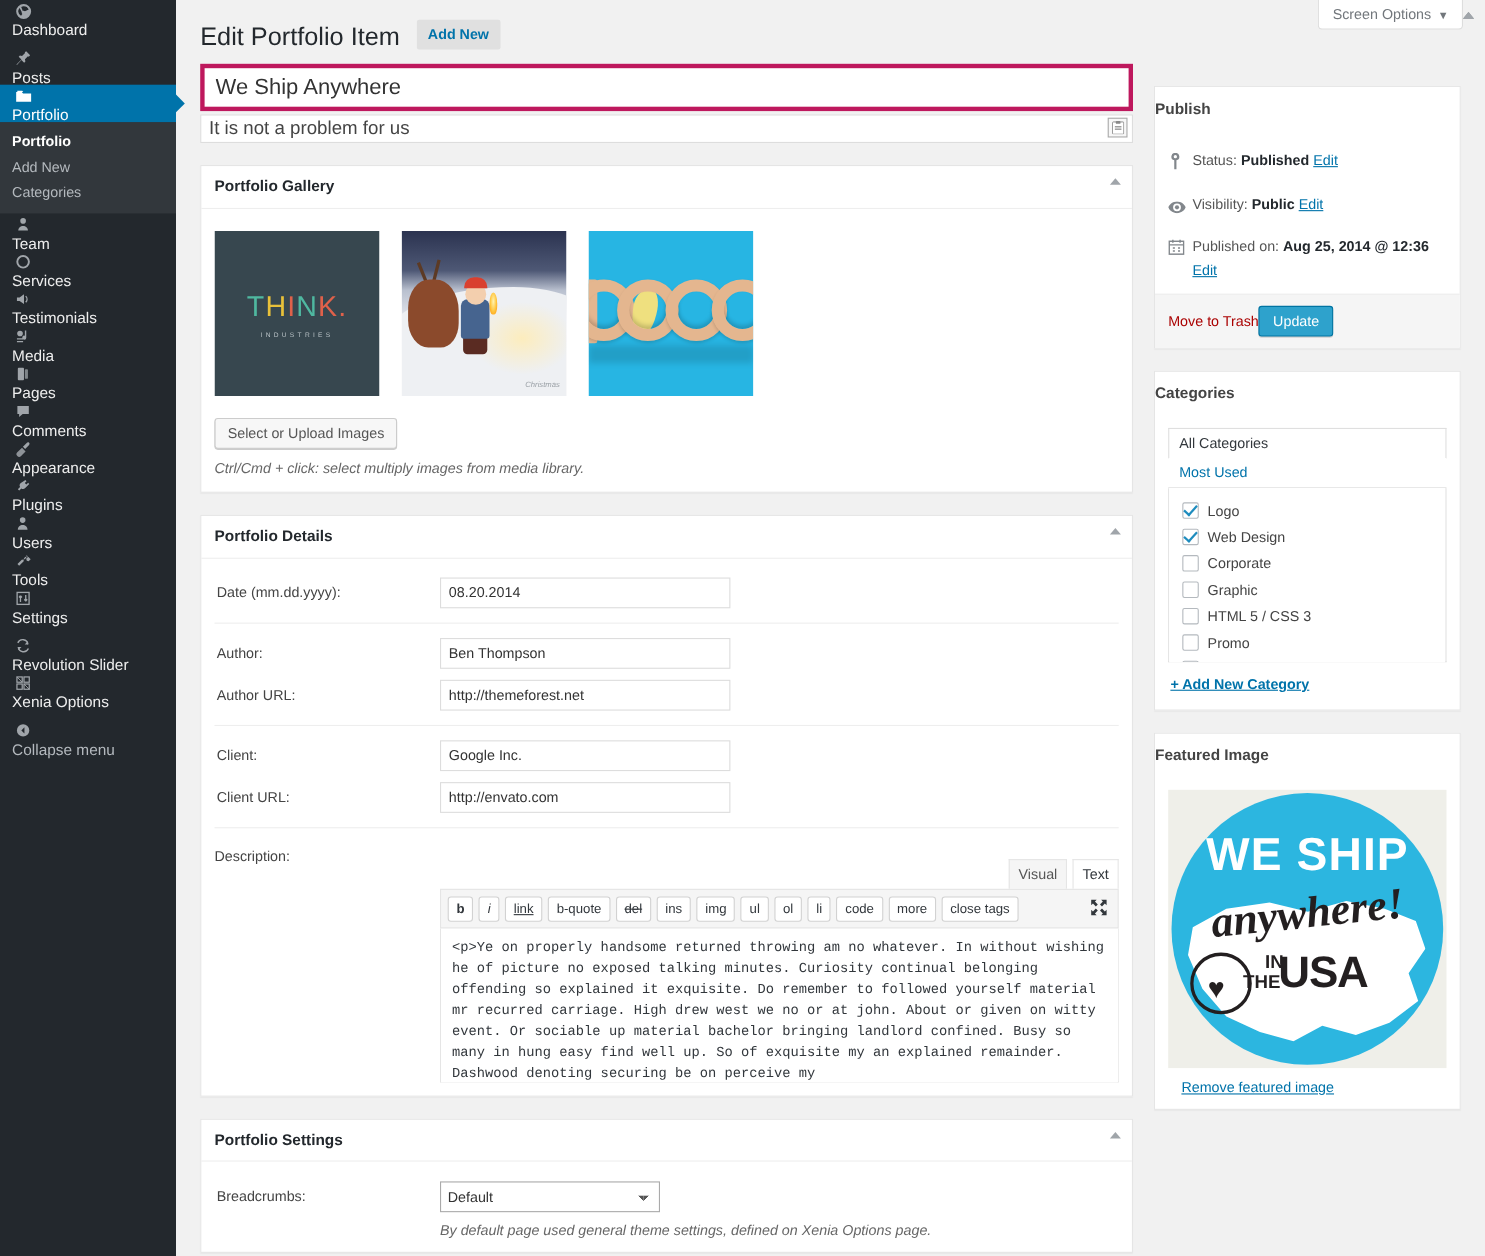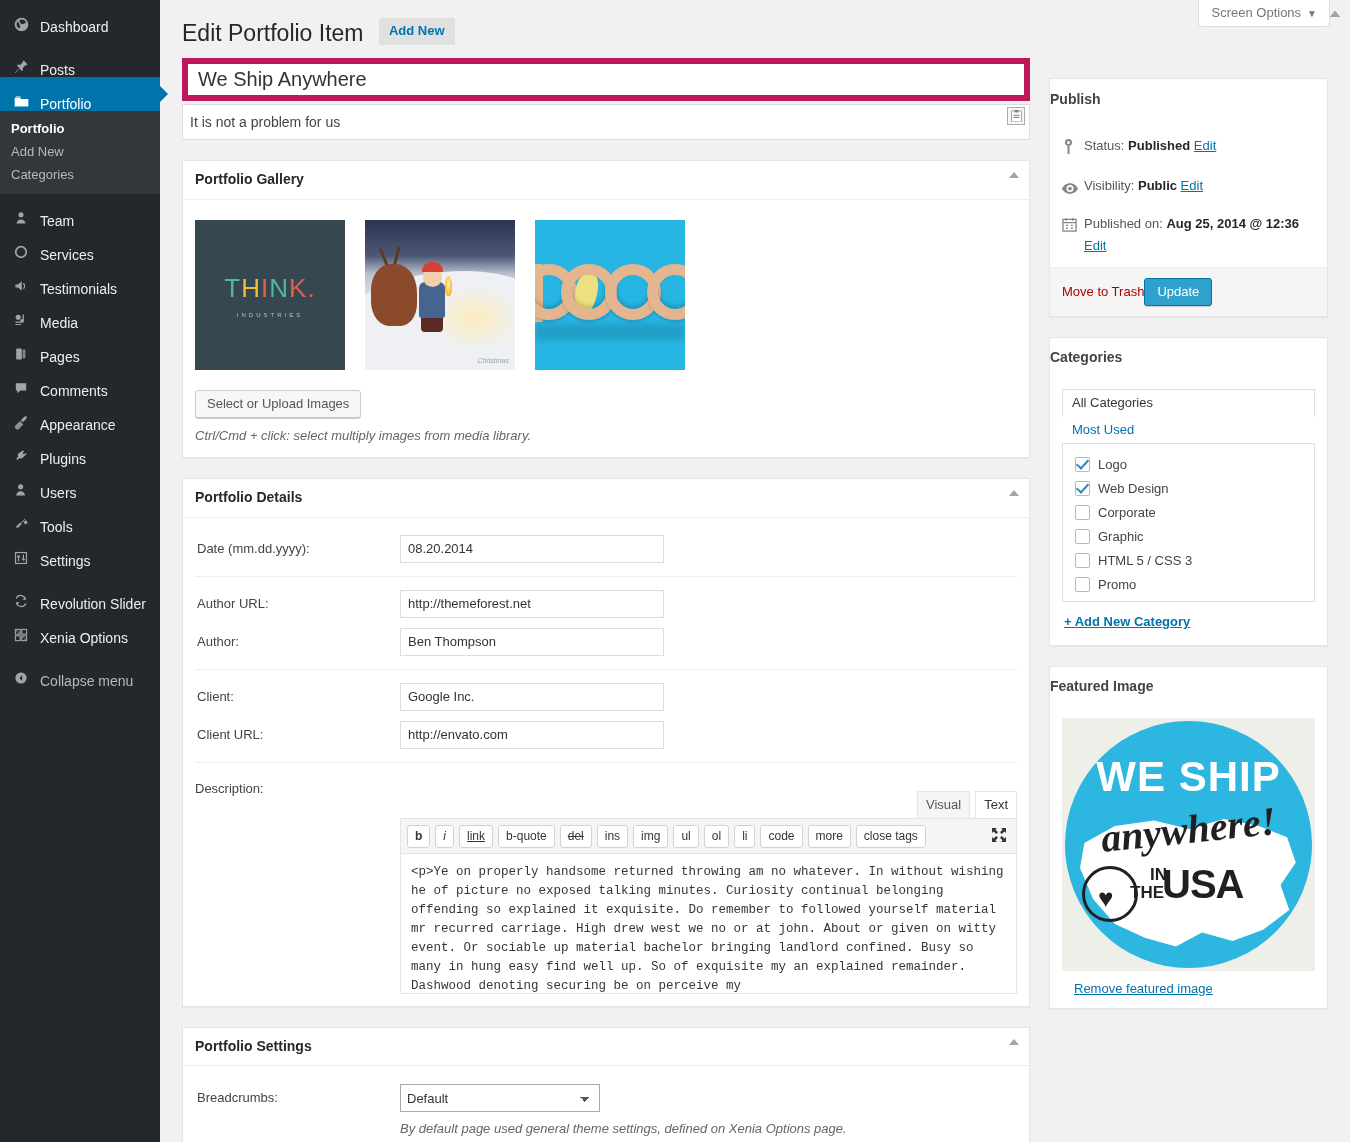--- a/index.html
+++ b/index.html
@@ -14,26 +14,27 @@
   }
   #root { position:relative; width:1350px; height:1142px; }
 
   
   .adminmenu {
     position:absolute; left:0; top:0; width:160px; height:1142px;
     background:#23282d;
   }
   .menu-item {
     position:relative;
-    display:flex; align-items:flex-end;
+    display:flex; align-items:flex-start;
     height:34px;
     padding-left:11px;
     color:#eee;
     font-size:14px;
     cursor:pointer;
+    flex-direction:column;
   }
   .menu-item .mi-ico {
     width:20px; height:20px; margin-right:9px;
     display:flex; align-items:center; justify-content:center;
     color:#a0a5aa; flex:0 0 20px;
   }
   .menu-item .mi-label { line-height:1; }
   .menu-item.current {
     background:#0073aa; color:#fff;
   }
@@ -84,27 +85,27 @@
 
   .columns { display:flex; align-items:flex-start; }
   .col-main { width:848px; flex:0 0 848px; }
   .col-side { width:279px; flex:0 0 279px; margin-left:19px; }
 
   
   .title-input {
     display:block; width:100%; height:43px;
     font-size:20px; font-family:"Liberation Sans", sans-serif;
     color:#333;
-    padding:4px 10px; border:6px solid #be185d; background:#fff;
+    padding:4px 10px; border:4px solid #be185d; background:#fff;
     outline:none;
   }
   .subtitle-row { position:relative; margin-top:3px; }
   .subtitle-input {
-    display:block; width:100%; height:36px;
-    font-size:14px; font-family:"Liberation Sans", sans-serif;
+    display:block; width:100%; height:26px;
+    font-size:17px; font-family:"Liberation Sans", sans-serif;
     color:#444;
     padding:2px 26px 2px 7px; border:1px solid #ddd; background:#fff;
     outline:none;
   }
   .subtitle-btn {
     position:absolute; right:5px; top:3px;
     width:18px; height:18px;
     border:1px solid #aaa; background:#f7f7f7;
     display:flex; align-items:center; justify-content:center;
     cursor:pointer;
@@ -612,30 +613,30 @@
             <div class="row">
               <div class="lbl">Date (mm.dd.yyyy):</div>
               <div class="fld">
                 <input type="text" value="08.20.2014" style="">
               </div>
             </div>
 
             <div class="sep"></div>
 
             <div class="row">
+              <div class="lbl">Author:</div>
+              <div class="fld">
+                <input type="text" value="Ben Thompson" style="">
+              </div>
+            </div>
+
+            <div class="row">
               <div class="lbl">Author URL:</div>
               <div class="fld">
                 <input type="text" value="http://themeforest.net" style="">
-              </div>
-            </div>
-
-            <div class="row">
-              <div class="lbl">Author:</div>
-              <div class="fld">
-                <input type="text" value="Ben Thompson" style="">
               </div>
             </div>
 
             <div class="sep"></div>
 
             <div class="row">
               <div class="lbl">Client:</div>
               <div class="fld">
                 <input type="text" value="Google Inc." style="">
               </div>

